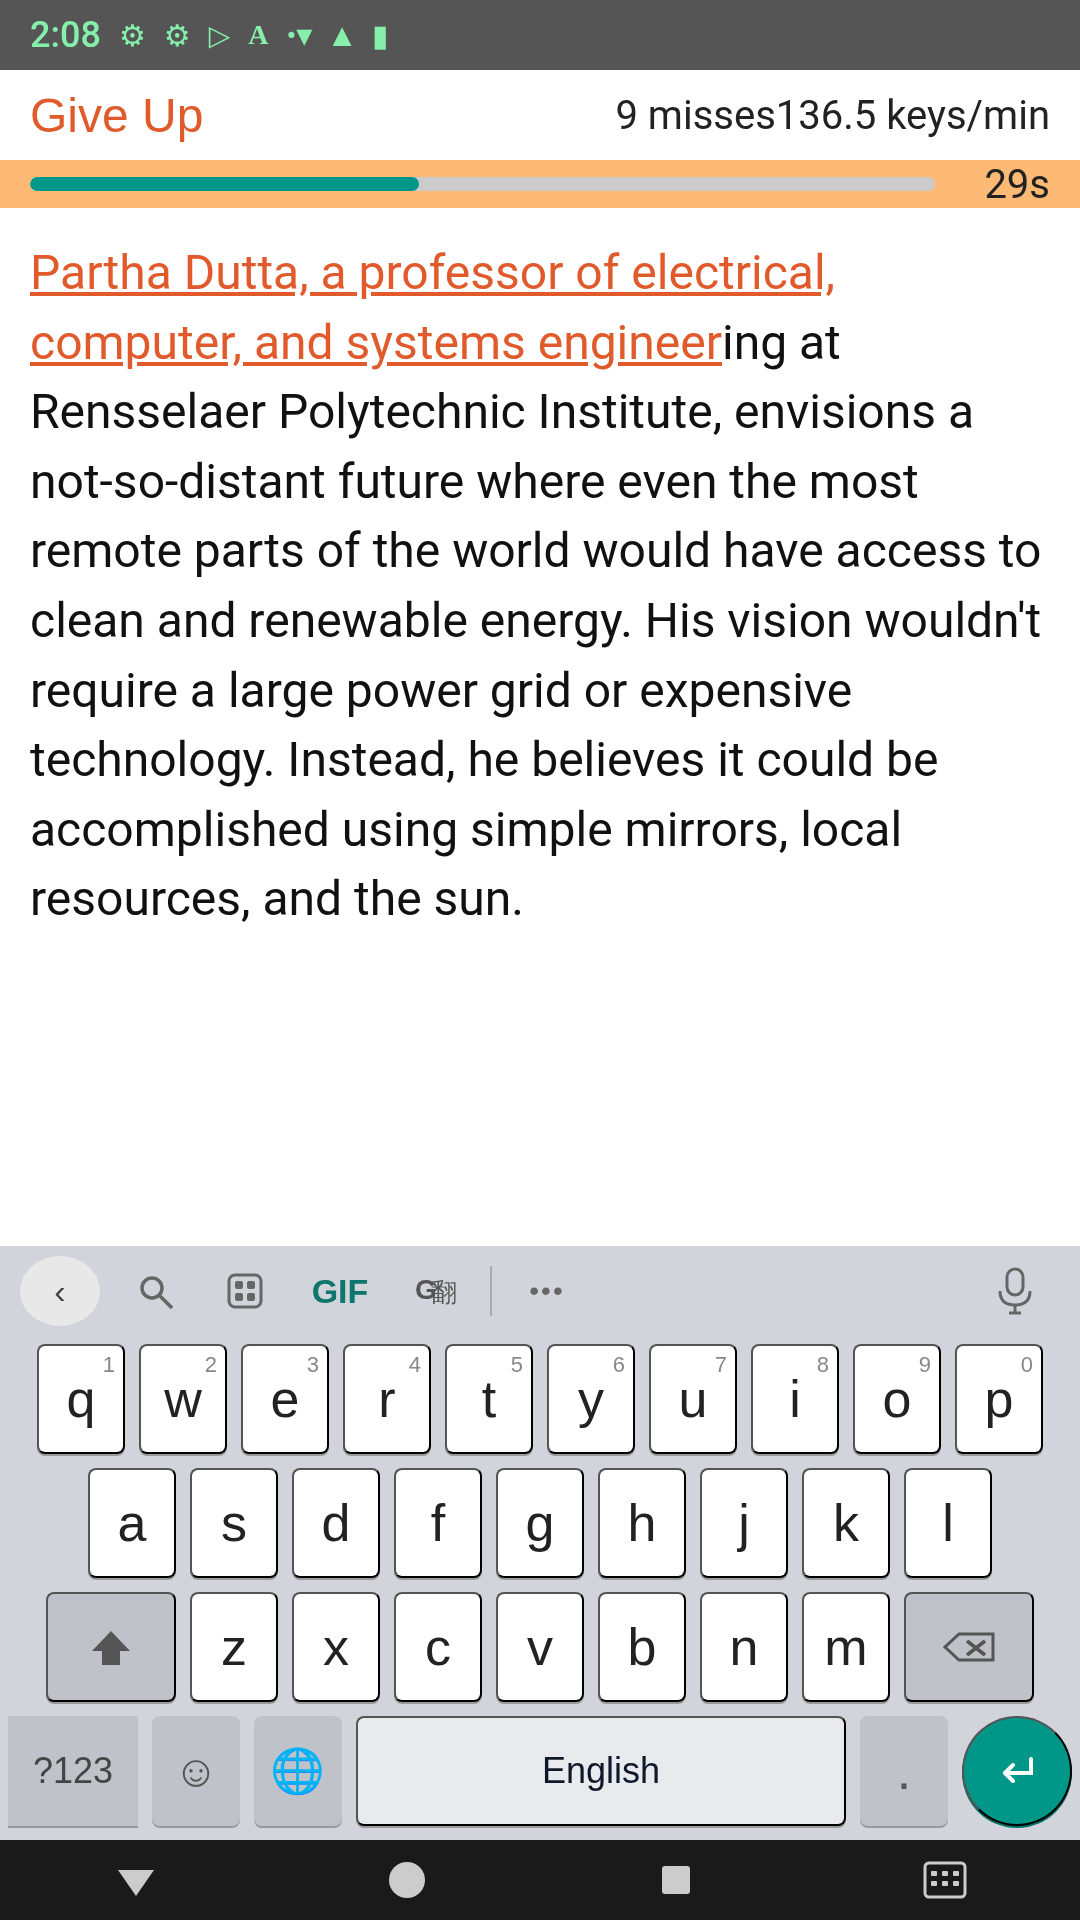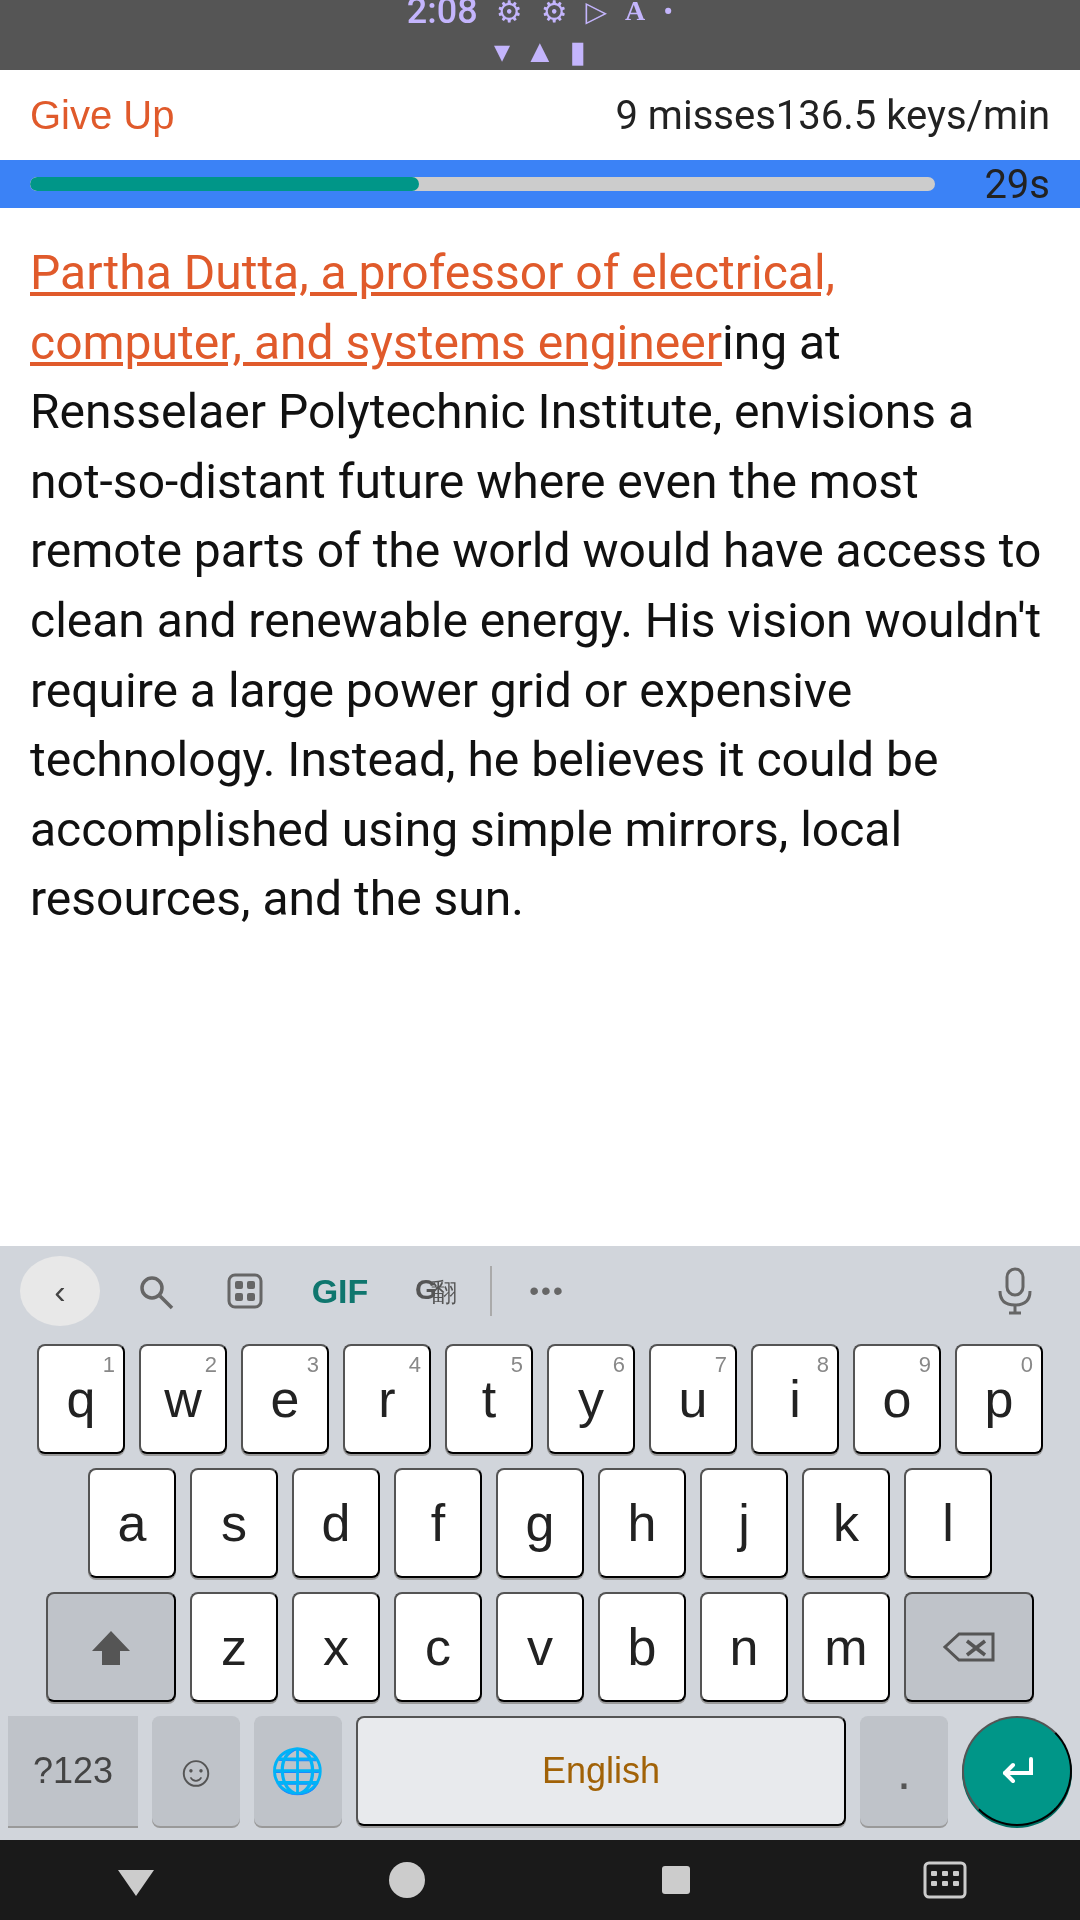--- a/index.html
+++ b/index.html
@@ -14,26 +14,25 @@
       position: relative;
     }
 
     
     .status-bar {
       width: 100%;
       height: 70px;
       background: #555;
       display: flex;
       align-items: center;
-      justify-content: flex-end;
+      justify-content: flex-start;
       padding: 0 30px;
-      color: #c4b5fd;
+      color: #86efac;
       font-size: 36px;
       font-weight: 500;
-      flex-direction: column;
     }
     .status-left {
       display: flex;
       align-items: center;
       gap: 18px;
     }
     .status-right {
       display: flex;
       align-items: center;
       gap: 14px;
@@ -43,41 +42,41 @@
     .top-bar {
       width: 100%;
       height: 90px;
       background: #fff;
       display: flex;
       align-items: center;
       justify-content: space-between;
       padding: 0 30px;
     }
     .give-up-btn {
-      font-size: 40px;
+      font-size: 48px;
       color: #e05a2b;
       font-weight: 400;
       background: none;
       border: none;
       cursor: pointer;
     }
     .stats {
       display: flex;
       align-items: center;
     }
     .misses-text, .keys-text {
       font-size: 40px;
       color: #222;
     }
 
     
     .progress-bar-container {
       width: 100%;
       height: 48px;
-      background: #3b82f6;
+      background: #fdba74;
       display: flex;
       align-items: center;
       padding: 0 30px;
       gap: 35px;
     }
     .progress-track {
       flex: 1;
       height: 14px;
       background: #ccc;
       border-radius: 7px;
@@ -201,21 +200,21 @@
     
     .key-special {
       background: #bfc3c9;
       font-size: 36px;
       color: #555;
     }
     .key-space {
       flex: 1;
       background: #e8eaed;
       font-size: 36px;
-      color: #a16207;
+      color: #0f172a;
       border-radius: 8px;
       height: 110px;
       display: flex;
       align-items: center;
       justify-content: center;
       box-shadow: 0 2px 0 #999;
       cursor: pointer;
     }
     .key-wide {
       width: 130px;

